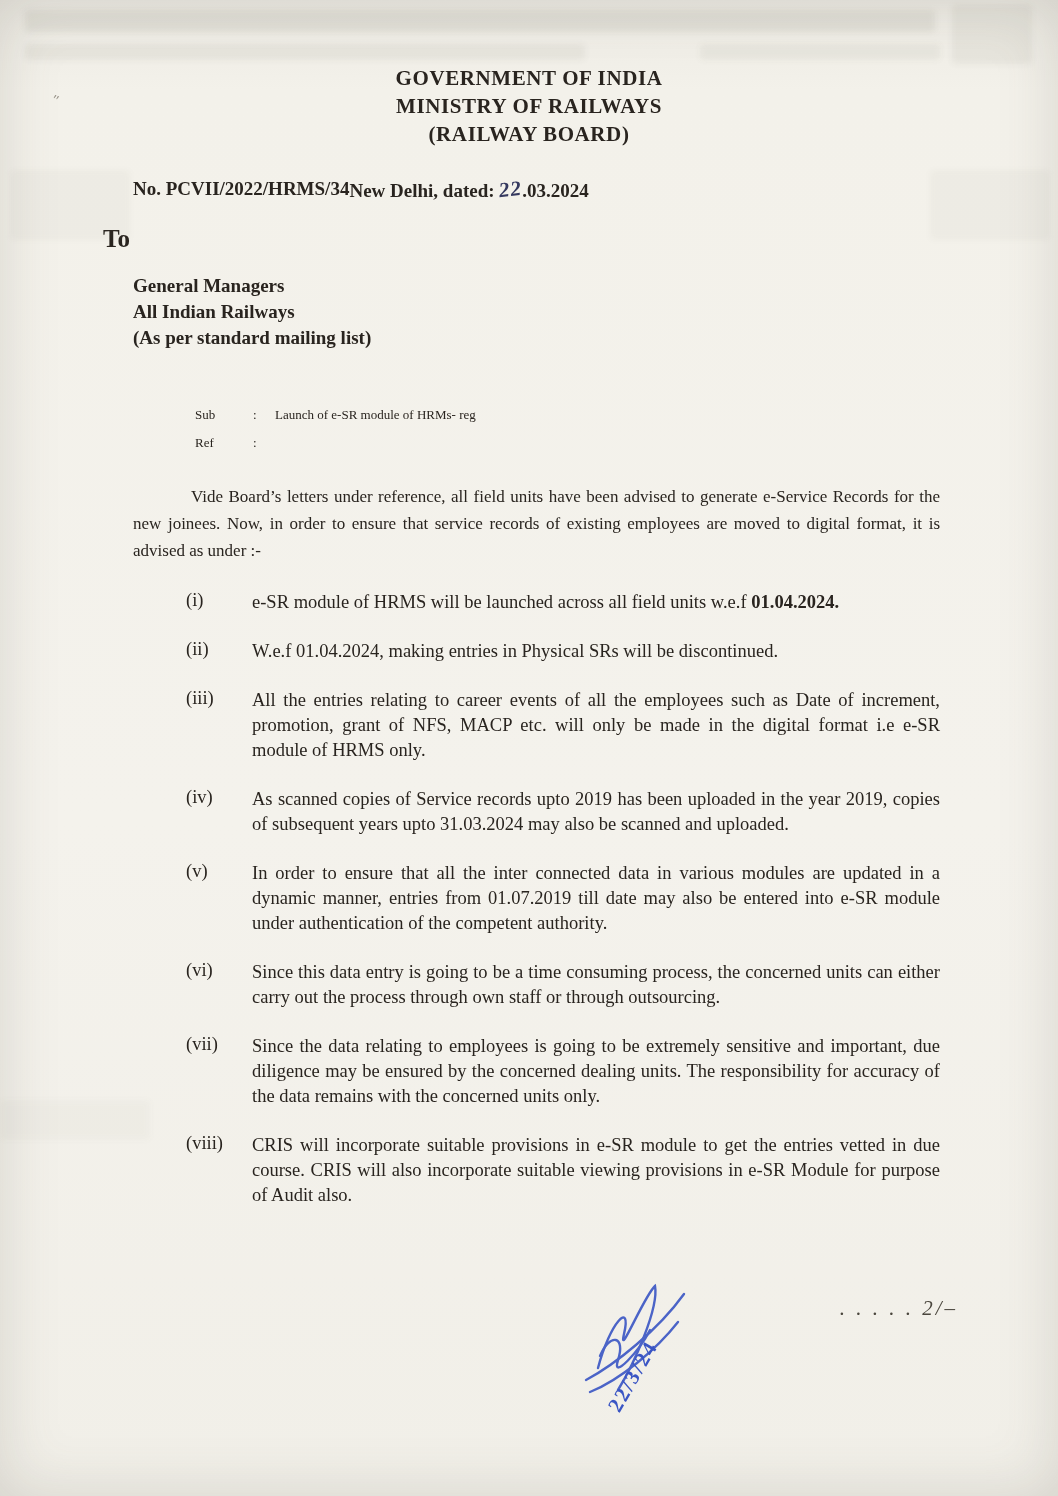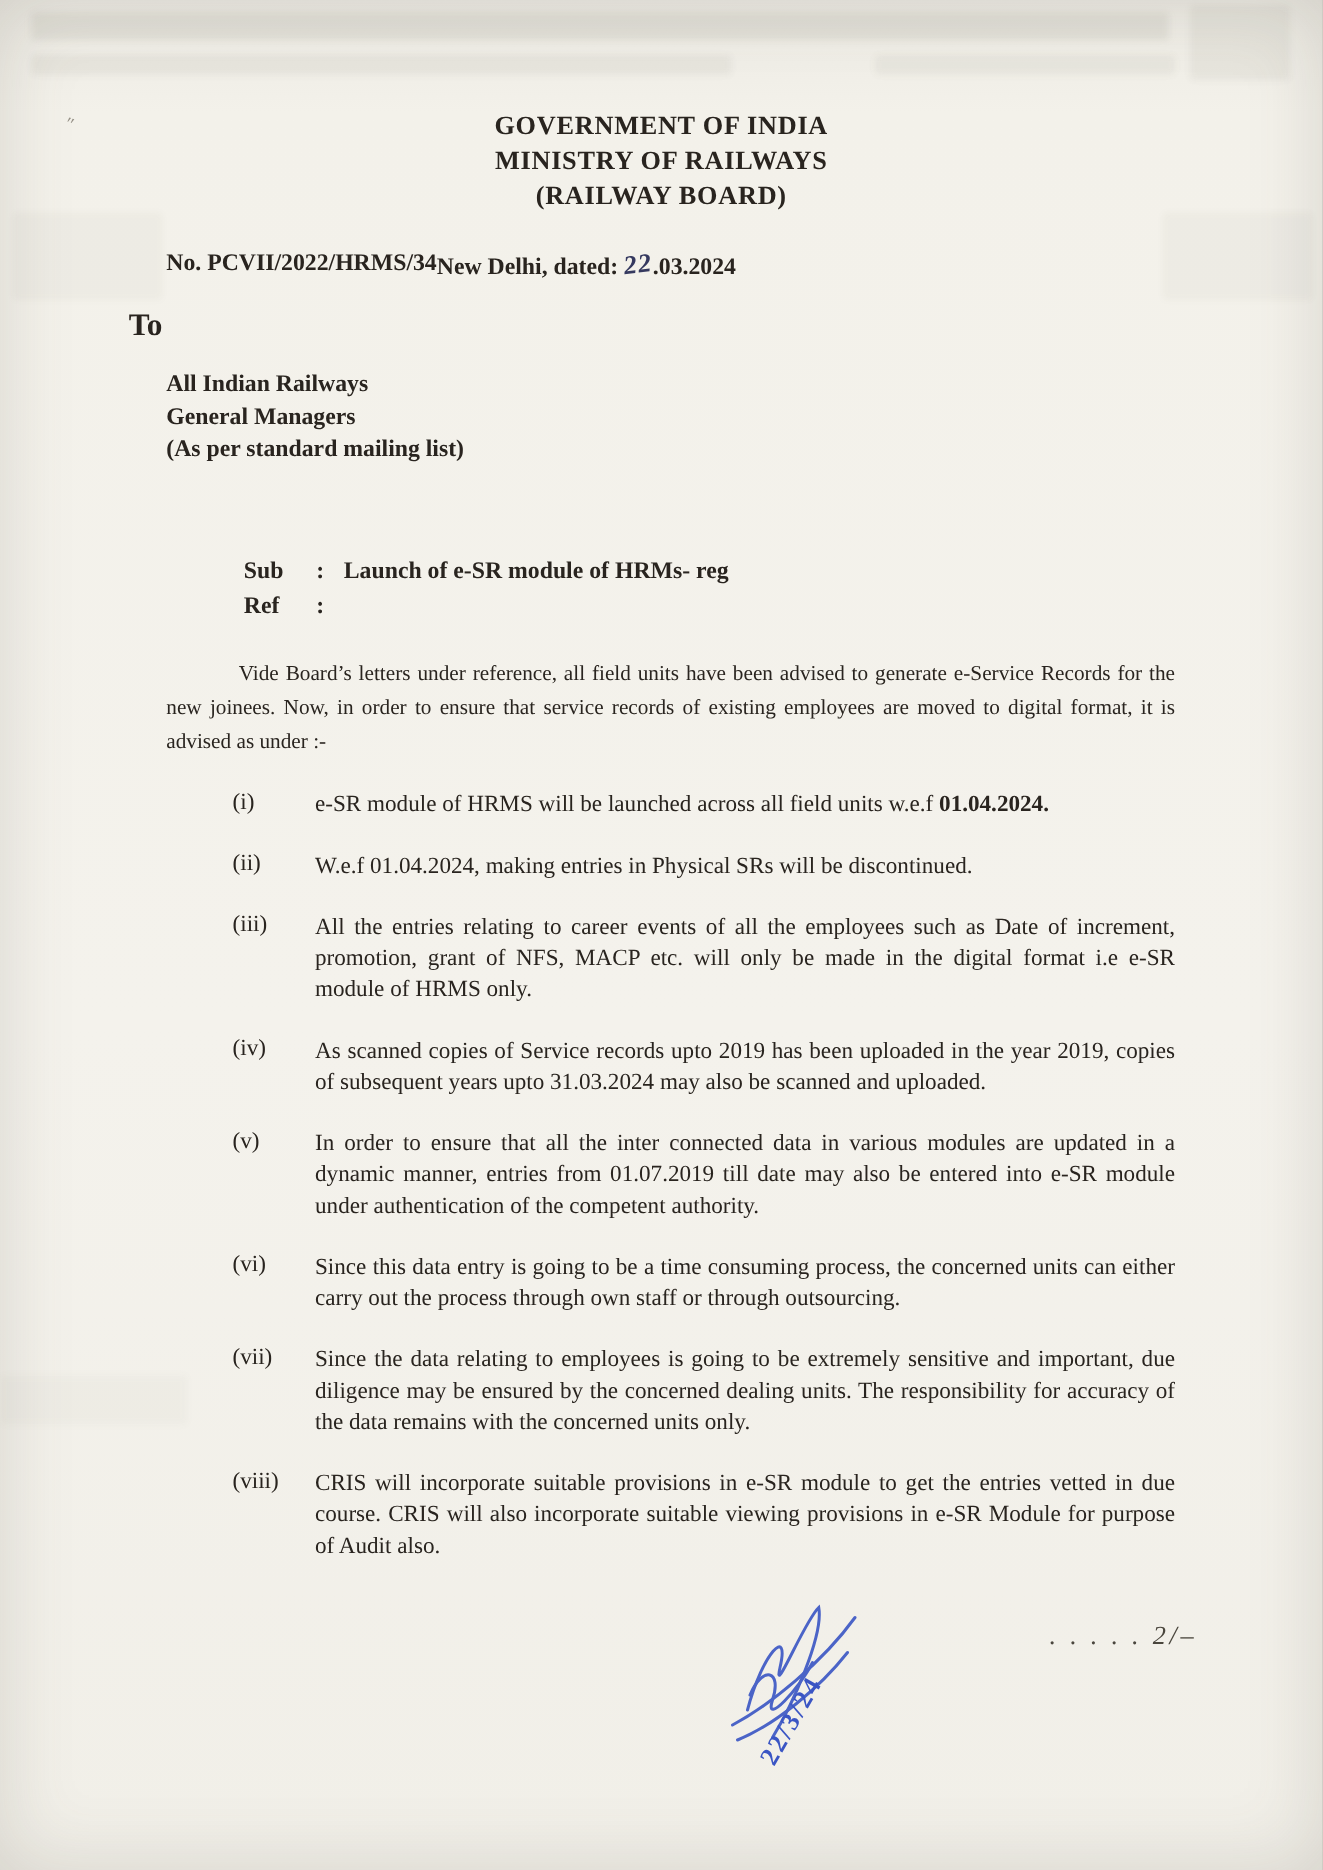--- a/index.html
+++ b/index.html
@@ -19,29 +19,29 @@
   .artifact { position:absolute; background:rgba(110,104,92,0.10); filter: blur(3px); border-radius:3px; pointer-events:none; }
   .a1 { top:10px; left:25px; width:910px; height:22px; }
   .a2 { top:44px; left:25px; width:560px; height:16px; opacity:.8; }
   .a3 { top:44px; left:700px; width:240px; height:16px; opacity:.7; }
   .a4 { top:4px; left:952px; width:80px; height:60px; opacity:.8; }
   .a5 { top:170px; left:10px; width:120px; height:70px; opacity:.45; }
   .a6 { top:170px; left:930px; width:120px; height:70px; opacity:.45; }
   .a7 { top:1100px; left:0px; width:150px; height:40px; opacity:.35; }
   .tick { position:absolute; top:92px; left:52px; color:#6e685c; font-size:15px; transform:rotate(20deg); opacity:.7; }
 
-  .header { text-align:center; padding-top:86px; font-weight:bold; font-size:21px; letter-spacing:.6px; line-height:28px; }
+  .header { text-align:center; padding-top:64px; font-weight:bold; font-size:21px; letter-spacing:.6px; line-height:28px; }
 
   .refrow { display:flex; justify-content:flex-start; margin:30px 118px 0 133px; font-weight:bold; font-size:19px; }
   .date-day { display:inline-block; font-size:21px; color:#35395f; transform:rotate(-7deg) translateY(-1px); font-style:italic; letter-spacing:1px; }
 
   .to { margin:22px 0 0 103px; font-weight:bold; font-size:25px; }
   .address { margin:20px 0 0 133px; font-weight:bold; font-size:19px; line-height:26px; }
 
-  .subblock { margin:70px 0 0 195px; font-weight:bold; font-size:19px; line-height:28px; }
+  .subblock { margin:50px 0 0 195px; font-weight:normal; font-size:13px; line-height:28px; }
   .subrow { display:flex; }
   .sublabel { width:58px; }
   .subsep { width:22px; }
 
   .intro { margin:26px 118px 0 133px; font-size:17px; line-height:27px; text-align:justify; text-indent:58px; }
 
   .items { margin:26px 118px 0 186px; font-size:18.5px; }
   .item { display:flex; margin-bottom:24px; }
   .item-num { width:66px; flex:0 0 66px; }
   .item-text { flex:1; text-align:justify; line-height:25px; }
@@ -83,22 +83,22 @@
     <span>No. PCVII/2022/HRMS/34</span>
     <span>
       <span>New Delhi, dated:</span>
       <span class="date-day">22</span><span>.03.2024</span>
     </span>
   </div>
 
   <div class="to">To</div>
 
   <div class="address">
+    <div>General Managers</div>
     <div>All Indian Railways</div>
-    <div>General Managers</div>
     <div>(As per standard mailing list)</div>
   </div>
 
   <div class="subblock">
     <div class="subrow">
       <span class="sublabel">Sub</span>
       <span class="subsep">:</span>
       <span>Launch of e-SR module of HRMs- reg</span>
     </div>
     <div class="subrow">

